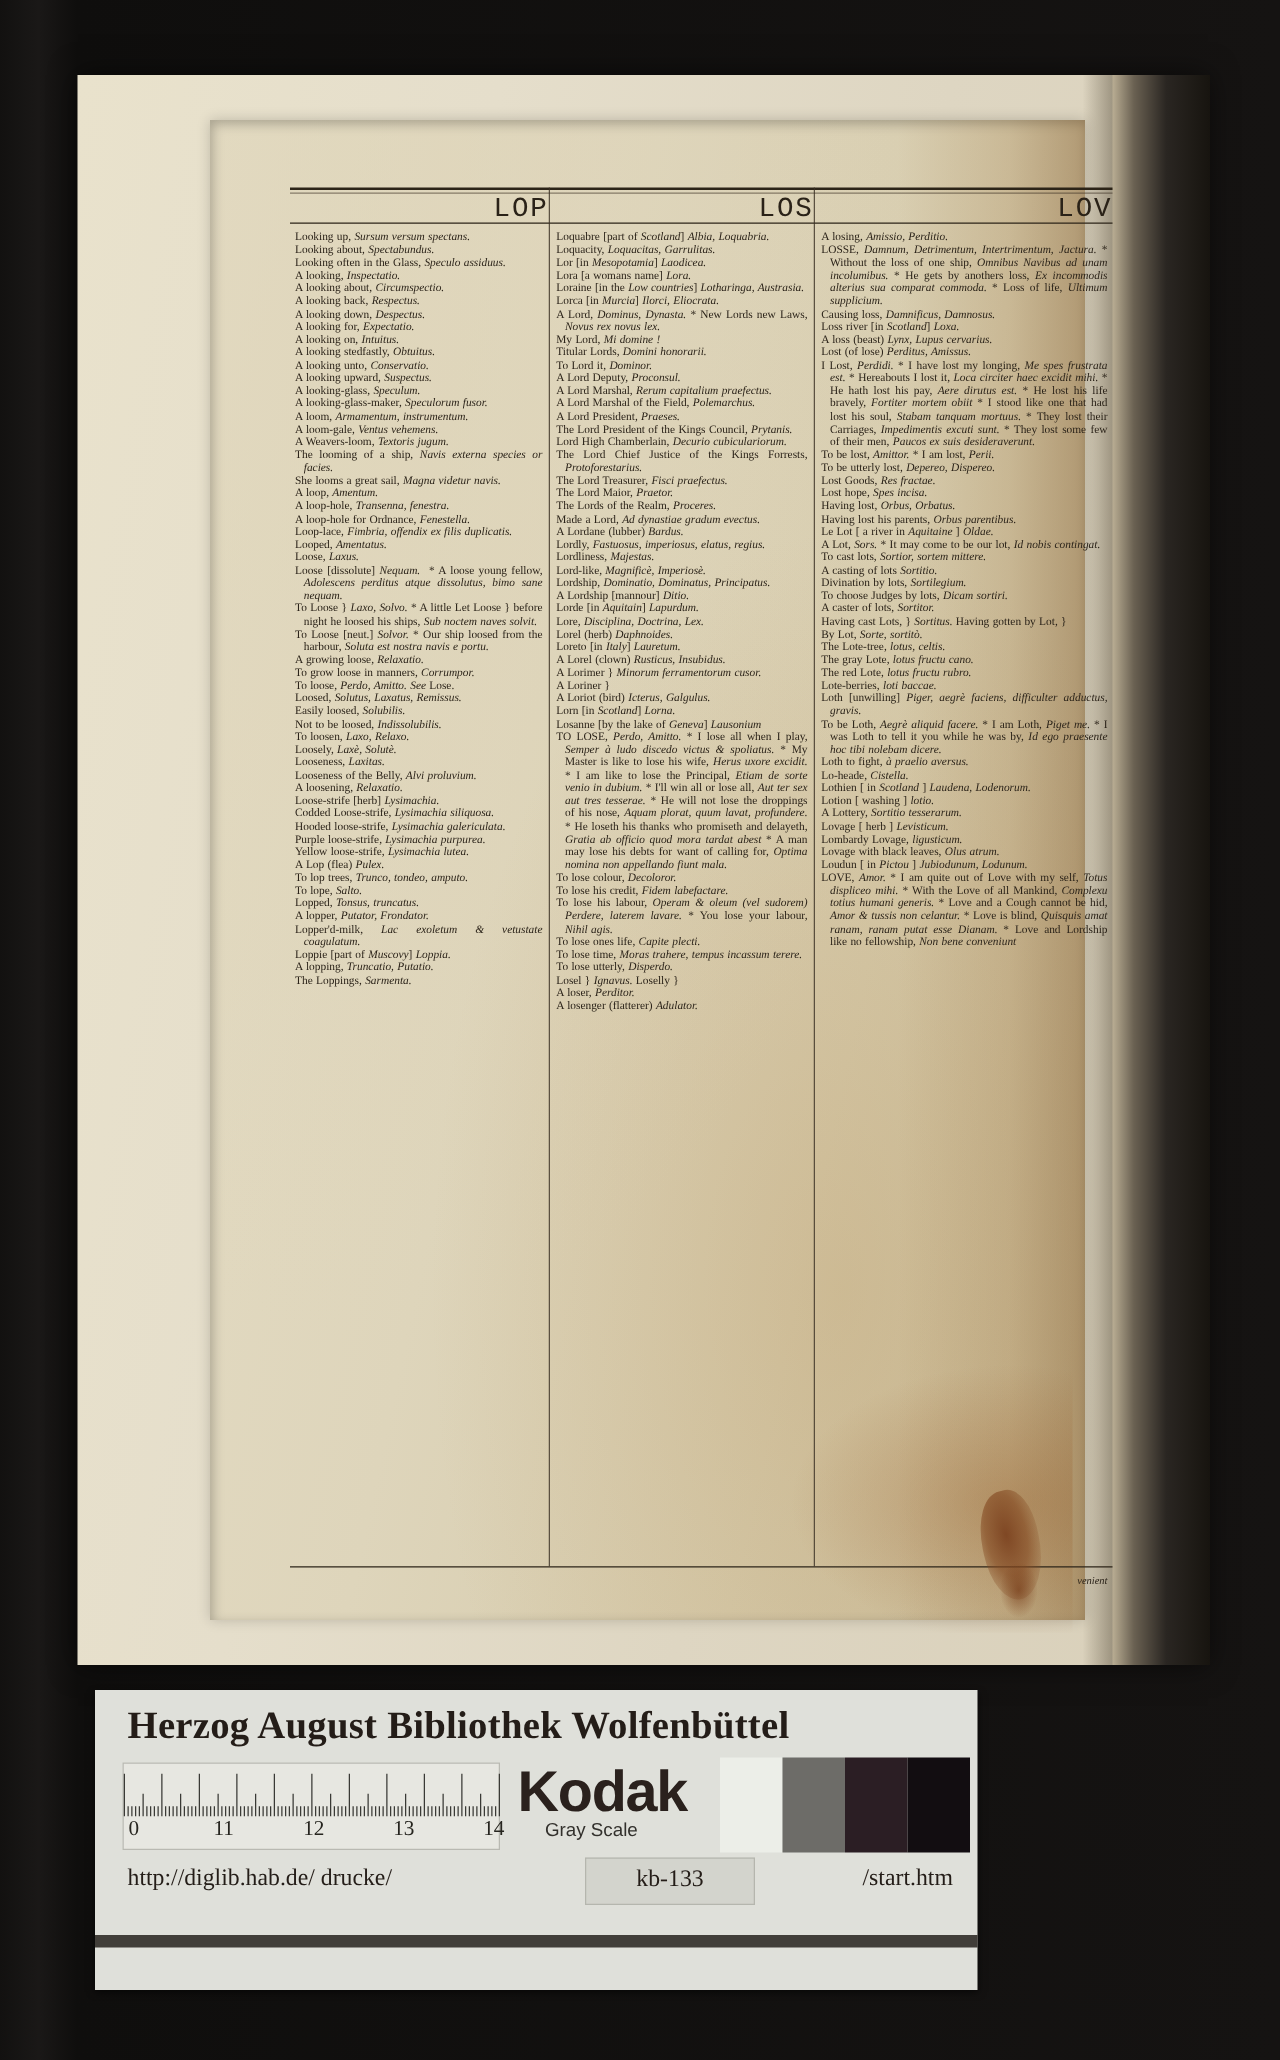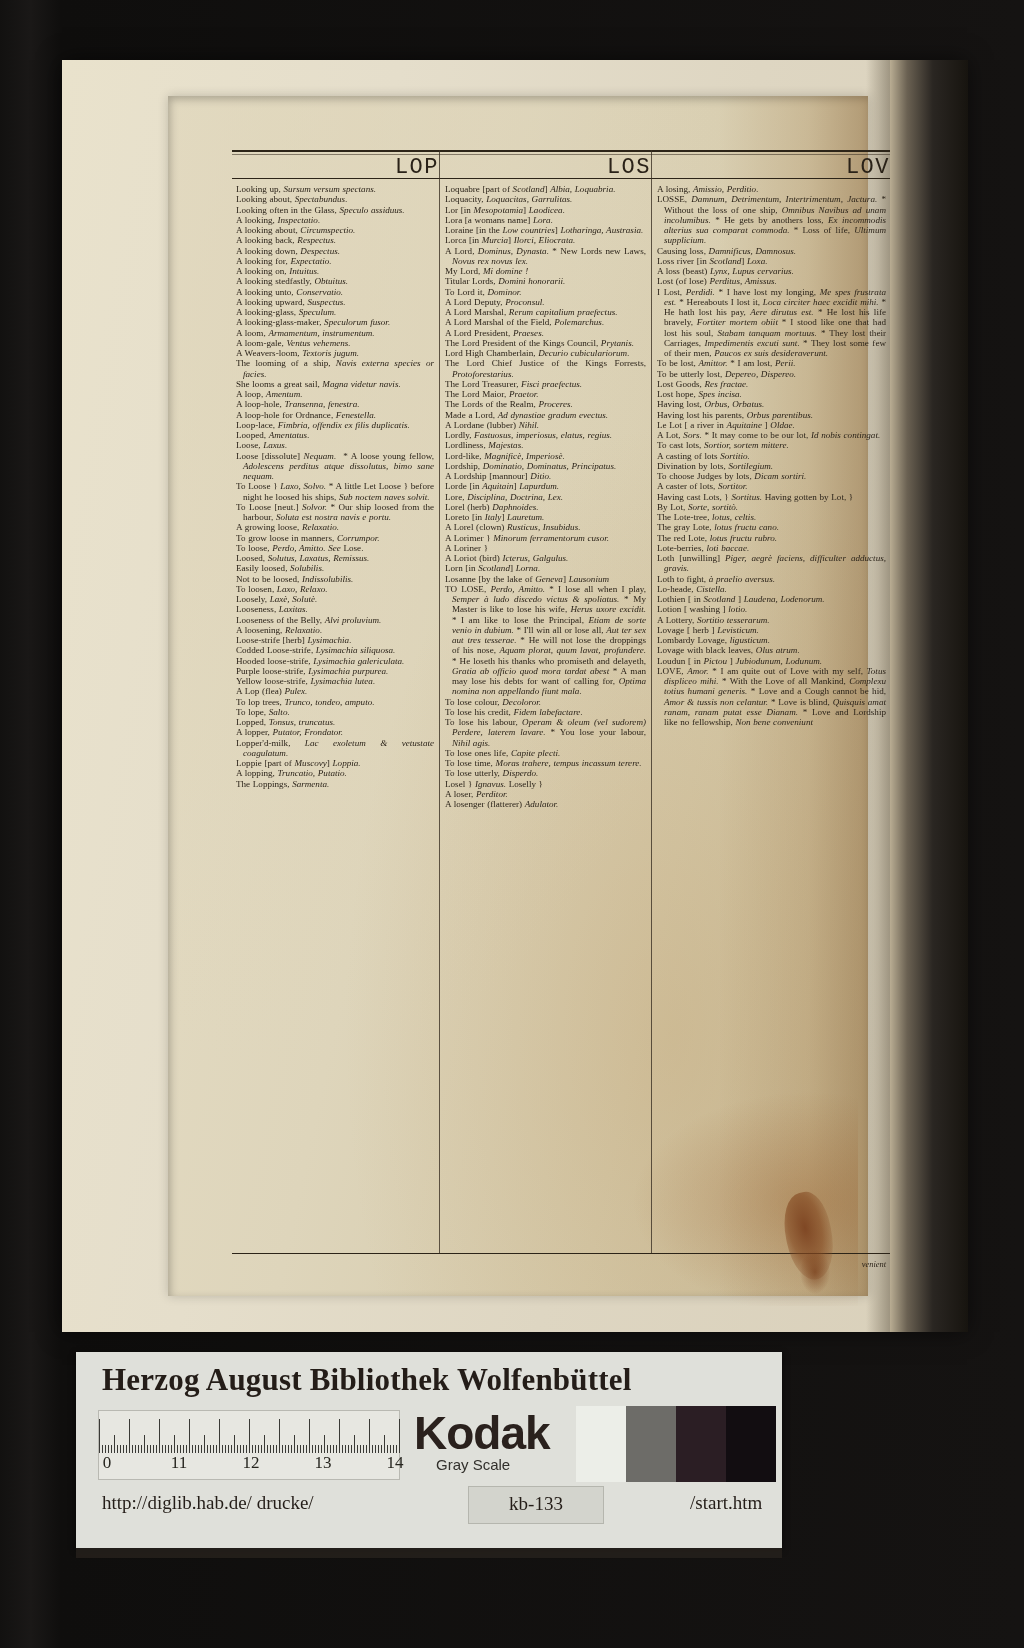--- a/index.html
+++ b/index.html
@@ -129,21 +129,21 @@
   }
   .entry.j{text-align:justify;}
   i{font-style:italic;}
   .catchword{
     position:absolute;right:6px;bottom:-11px;
     font-size:8.4px;font-style:italic;color:#2b2319;
   }
 
   
   #target-card{
-    position:absolute;left:76px;top:1352px;width:706px;height:196px;
+    position:absolute;left:76px;top:1352px;width:706px;height:240px;
     background:#dfe0da;
     box-shadow:0 2px 6px rgba(0,0,0,.6);
   }
   #card-title{
     position:absolute;left:26px;top:10px;
     font-family:"Liberation Serif", serif;
     font-weight:bold;font-size:31px;color:#241d18;white-space:nowrap;
     letter-spacing:.2px;
   }
   #ruler{
@@ -293,21 +293,21 @@
         <p class="entry j">A Lord Marshal, <i>Rerum capitalium praefectus.</i></p>
         <p class="entry j">A Lord Marshal of the Field, <i>Polemarchus.</i></p>
         <p class="entry j">A Lord President, <i>Praeses.</i></p>
         <p class="entry j">The Lord President of the Kings Council, <i>Prytanis.</i></p>
         <p class="entry j">Lord High Chamberlain, <i>Decurio cubiculariorum.</i></p>
         <p class="entry j">The Lord Chief Justice of the Kings Forrests, <i>Protoforestarius.</i></p>
         <p class="entry j">The Lord Treasurer, <i>Fisci praefectus.</i></p>
         <p class="entry j">The Lord Maior, <i>Praetor.</i></p>
         <p class="entry j">The Lords of the Realm, <i>Proceres.</i></p>
         <p class="entry j">Made a Lord, <i>Ad dynastiae gradum evectus.</i></p>
-        <p class="entry j">A Lordane (lubber) <i>Nihil.</i></p>
+        <p class="entry j">A Lordane (lubber) <i>Bardus.</i></p>
         <p class="entry j">Lordly, <i>Fastuosus, imperiosus, elatus, regius.</i></p>
         <p class="entry j">Lordliness, <i>Majestas.</i></p>
         <p class="entry j">Lord-like, <i>Magnificè, Imperiosè.</i></p>
         <p class="entry j">Lordship, <i>Dominatio, Dominatus, Principatus.</i></p>
         <p class="entry j">A Lordship [mannour] <i>Ditio.</i></p>
         <p class="entry j">Lorde [in <i>Aquitain</i>] <i>Lapurdum.</i></p>
         <p class="entry j">Lore, <i>Disciplina, Doctrina, Lex.</i></p>
         <p class="entry j">Lorel (herb) <i>Daphnoides.</i></p>
         <p class="entry j">Loreto [in <i>Italy</i>] <i>Lauretum.</i></p>
         <p class="entry j">A Lorel (clown) <i>Rusticus, Insubidus.</i></p>
@@ -348,20 +348,21 @@
         <p class="entry j">Divination by lots, <i>Sortilegium.</i></p>
         <p class="entry j">To choose Judges by lots, <i>Dicam sortiri.</i></p>
         <p class="entry j">A caster of lots, <i>Sortitor.</i></p>
         <p class="entry j">Having cast Lots, } <i>Sortitus.</i> Having gotten by Lot, }</p>
         <p class="entry j">By Lot, <i>Sorte, sortitò.</i></p>
         <p class="entry j">The Lote-tree, <i>lotus, celtis.</i></p>
         <p class="entry j">The gray Lote, <i>lotus fructu cano.</i></p>
         <p class="entry j">The red Lote, <i>lotus fructu rubro.</i></p>
         <p class="entry j">Lote-berries, <i>loti baccae.</i></p>
         <p class="entry j">Loth [unwilling] <i>Piger, aegrè faciens, difficulter adductus, gravis.</i></p>
+        <p class="entry j">To be Loth, <i>Aegrè aliquid facere.</i> * I am Loth, <i>Piget me.</i> * I was Loth to tell it you while he was by, <i>Id ego praesente hoc tibi nolebam dicere.</i></p>
         <p class="entry j">Loth to fight, <i>à praelio aversus.</i></p>
         <p class="entry j">Lo-heade, <i>Cistella.</i></p>
         <p class="entry j">Lothien [ in <i>Scotland</i> ] <i>Laudena, Lodenorum.</i></p>
         <p class="entry j">Lotion [ washing ] <i>lotio.</i></p>
         <p class="entry j">A Lottery, <i>Sortitio tesserarum.</i></p>
         <p class="entry j">Lovage [ herb ] <i>Levisticum.</i></p>
         <p class="entry j">Lombardy Lovage, <i>ligusticum.</i></p>
         <p class="entry j">Lovage with black leaves, <i>Olus atrum.</i></p>
         <p class="entry j">Loudun [ in <i>Pictou</i> ] <i>Jubiodunum, Lodunum.</i></p>
         <p class="entry j">LOVE, <i>Amor.</i> * I am quite out of Love with my self, <i>Totus displiceo mihi.</i> * With the Love of all Mankind, <i>Complexu totius humani generis.</i> * Love and a Cough cannot be hid, <i>Amor &amp; tussis non celantur.</i> * Love is blind, <i>Quisquis amat ranam, ranam putat esse Dianam.</i> * Love and Lordship like no fellowship, <i>Non bene conveniunt</i></p>

